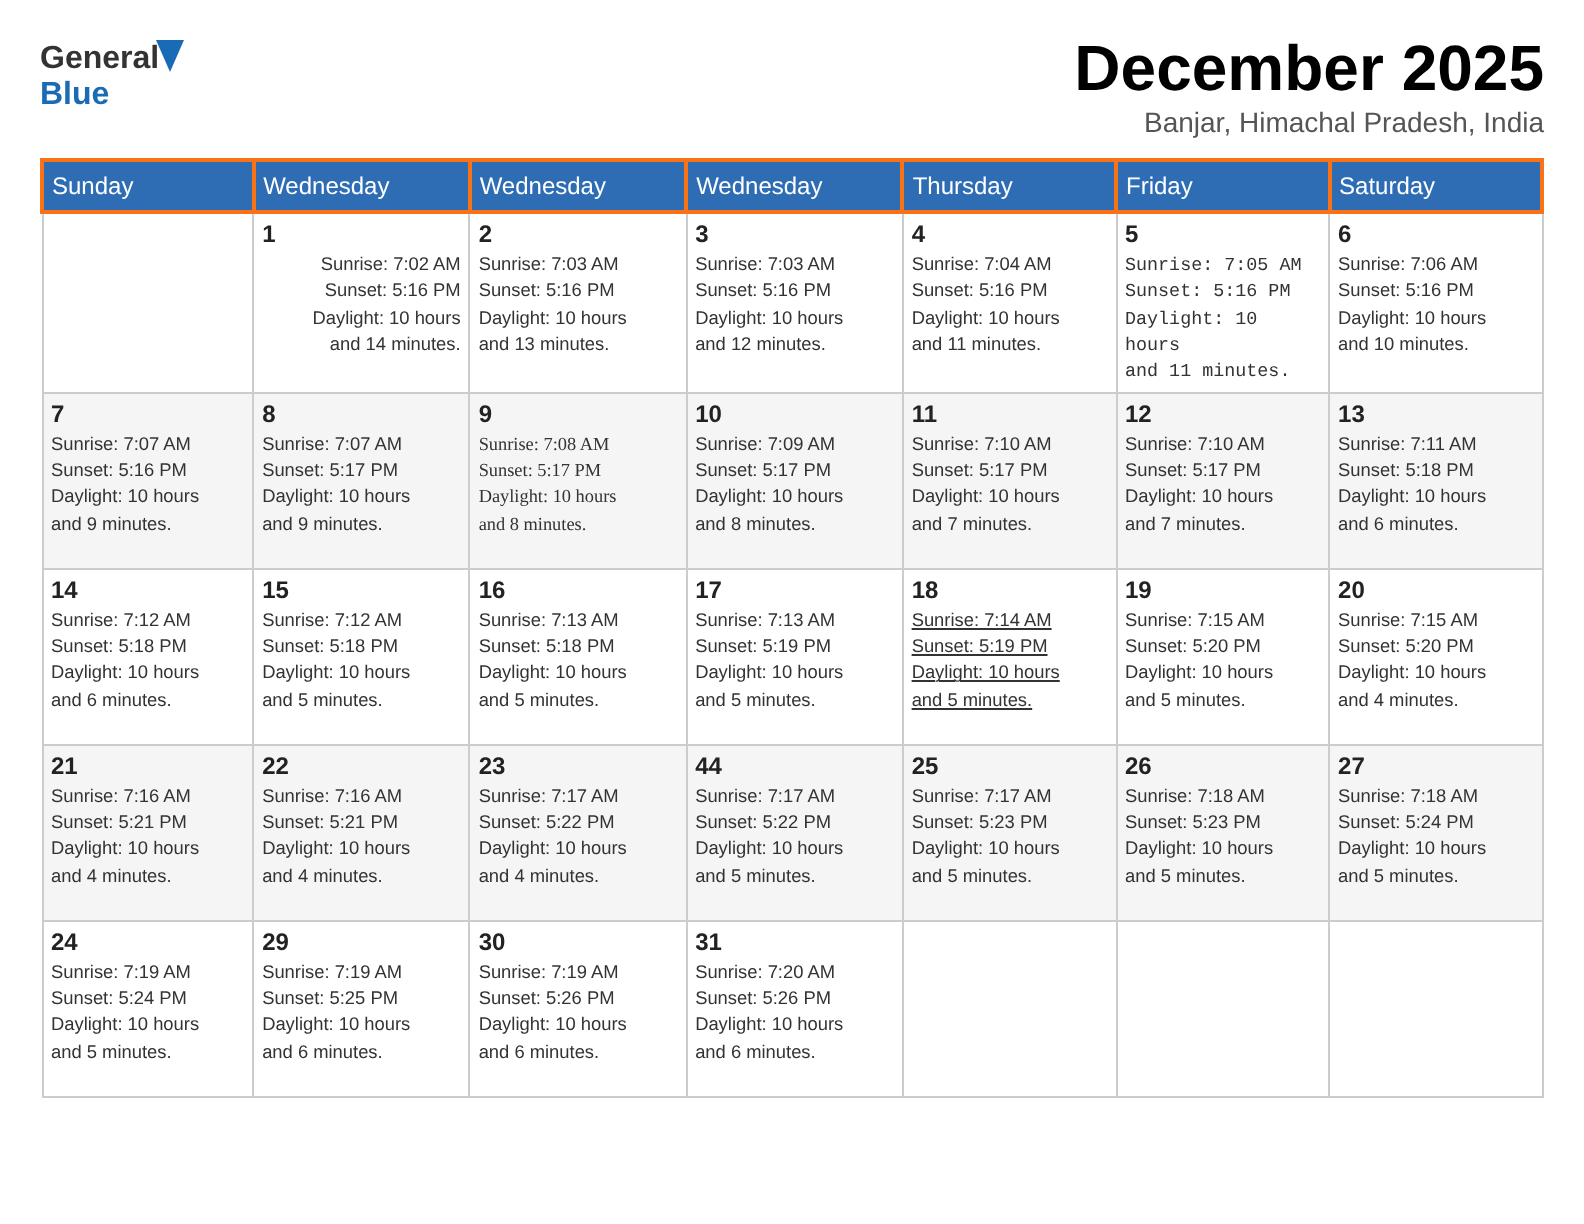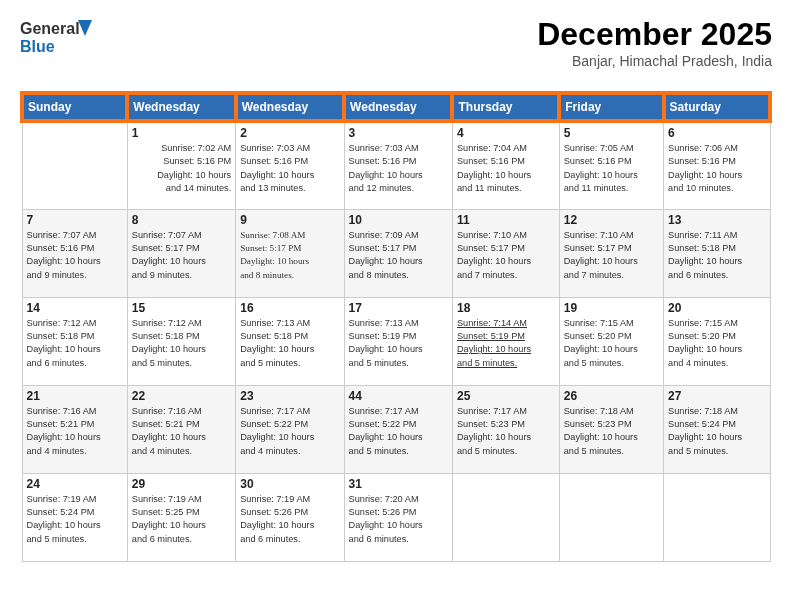--- a/index.html
+++ b/index.html
@@ -12,21 +12,21 @@
     }
     .page {
       width: 792px;
       height: 612px;
       padding: 16px 20px 10px 20px;
     }
     .header {
       display: flex;
       justify-content: space-between;
       align-items: flex-start;
-      margin-bottom: 22px;
+      margin-bottom: 10px;
     }
     .logo {
       display: flex;
       align-items: center;
       gap: 4px;
     }
     .logo-icon {
       width: 32px;
       height: 32px;
     }
@@ -46,22 +46,22 @@
       width: 100%;
       border-collapse: collapse;
       font-size: 10px;
     }
     .calendar thead th {
       background-color: #2e6db4;
       color: #fff;
       padding: 5px 4px;
       text-align: left;
       font-size: 12px;
-      font-weight: bold;
-      border: 4px solid #f97316;
+      font-weight: normal;
+      border: 2px solid #f97316;
     }
     .calendar tbody td {
       border: 1px solid #ccc;
       vertical-align: top;
       padding: 3px 4px;
       height: 88px;
       width: 113px;
     }
     .day-num {
       font-weight: bold;
@@ -140,21 +140,21 @@
           </td>
           <td>
             <div class="day-num">4</div>
             <div class="day-info" style="white-space: pre-line;">Sunrise: 7:04 AM
 Sunset: 5:16 PM
 Daylight: 10 hours
 and 11 minutes.</div>
           </td>
           <td>
             <div class="day-num">5</div>
-            <div class="day-info" style="white-space: pre-line;">Sunrise: 7:05 AM
+            <div class="day-info" style="white-space: pre-line; font-family: Liberation Mono, monospace;">Sunrise: 7:05 AM
 Sunset: 5:16 PM
 Daylight: 10 hours
 and 11 minutes.</div>
           </td>
           <td>
             <div class="day-num">6</div>
             <div class="day-info" style="white-space: pre-line;">Sunrise: 7:06 AM
 Sunset: 5:16 PM
 Daylight: 10 hours
 and 10 minutes.</div>

